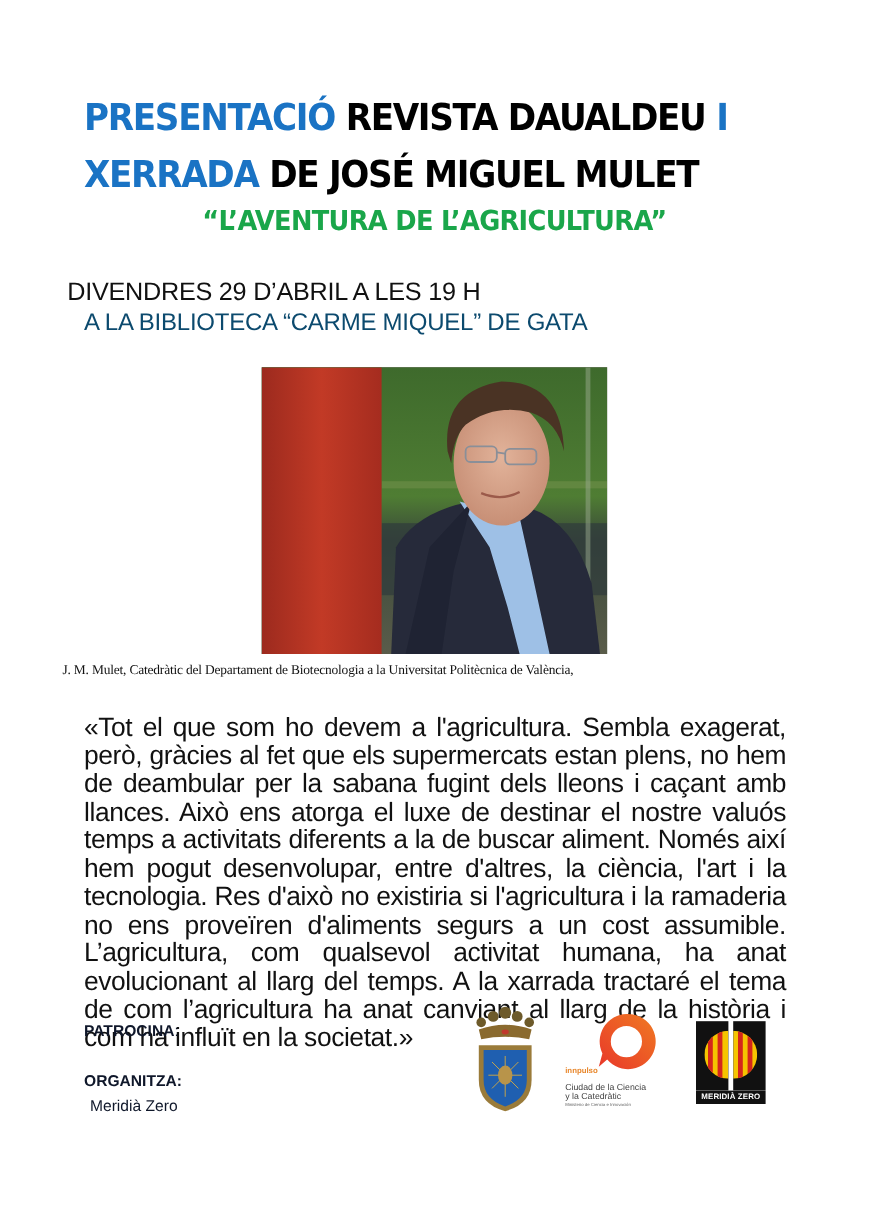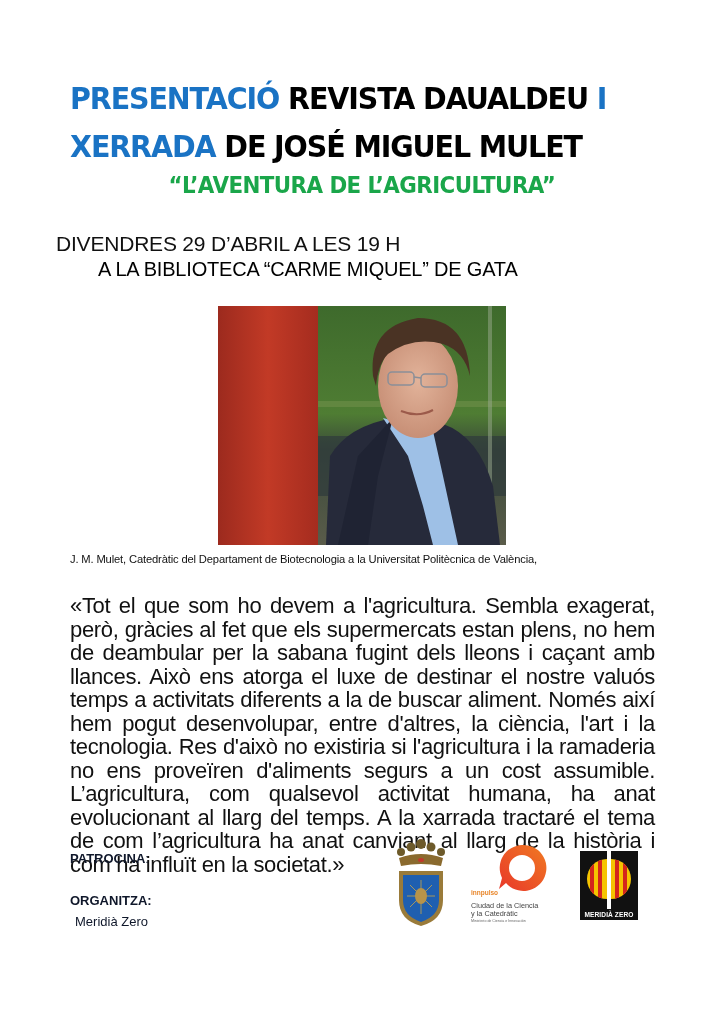--- a/index.html
+++ b/index.html
@@ -55,39 +55,38 @@
       color: #111;
       letter-spacing: -0.2px;
     }
     .where {
       position: absolute;
       left: 70px;
       top: 257px;
       font-family: "Liberation Sans", sans-serif;
       font-size: 20px;
       line-height: 24px;
-      color: #000000;
+      color: #0c4a6e;
       letter-spacing: -0.2px;
-      margin-left: 28px;
     }
     .photo {
       position: absolute;
       left: 218px;
       top: 306px;
       width: 288px;
       height: 239px;
       overflow: hidden;
       background: #4b5a3c;
     }
     .photo svg { display: block; }
     .caption {
       position: absolute;
-      left: 70px;
+      left: 52px;
       top: 553px;
-      font-family: Liberation Sans, sans-serif;
+      font-family: Liberation Serif, serif;
       font-size: 11.2px;
       color: #111;
       white-space: nowrap;
       letter-spacing: -0.15px;
     }
     .quote {
       position: absolute;
       left: 70px;
       top: 594px;
       width: 585px;

